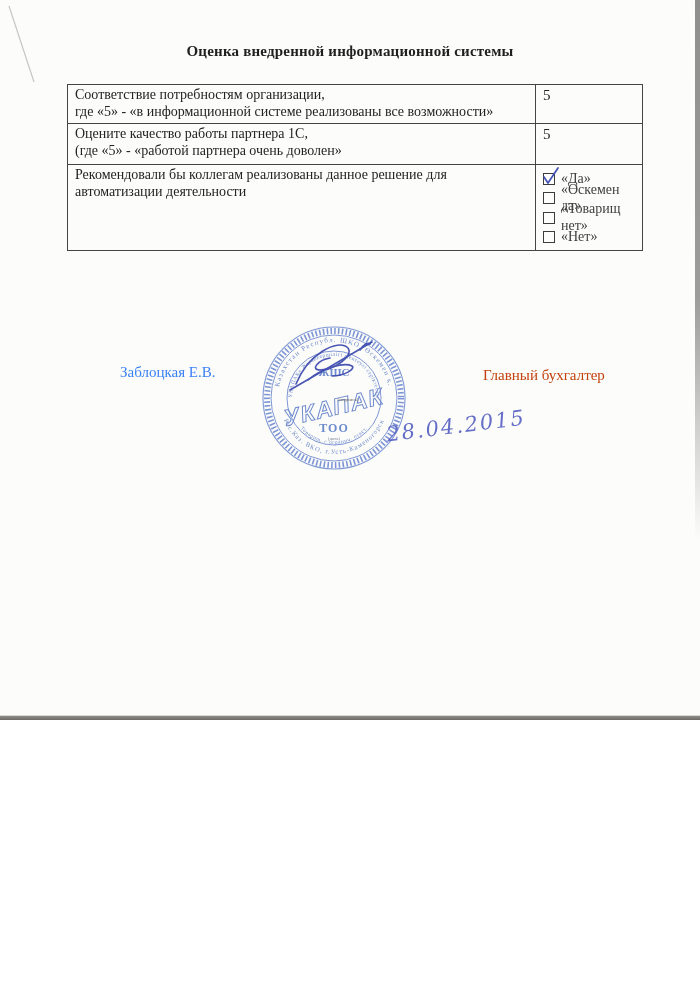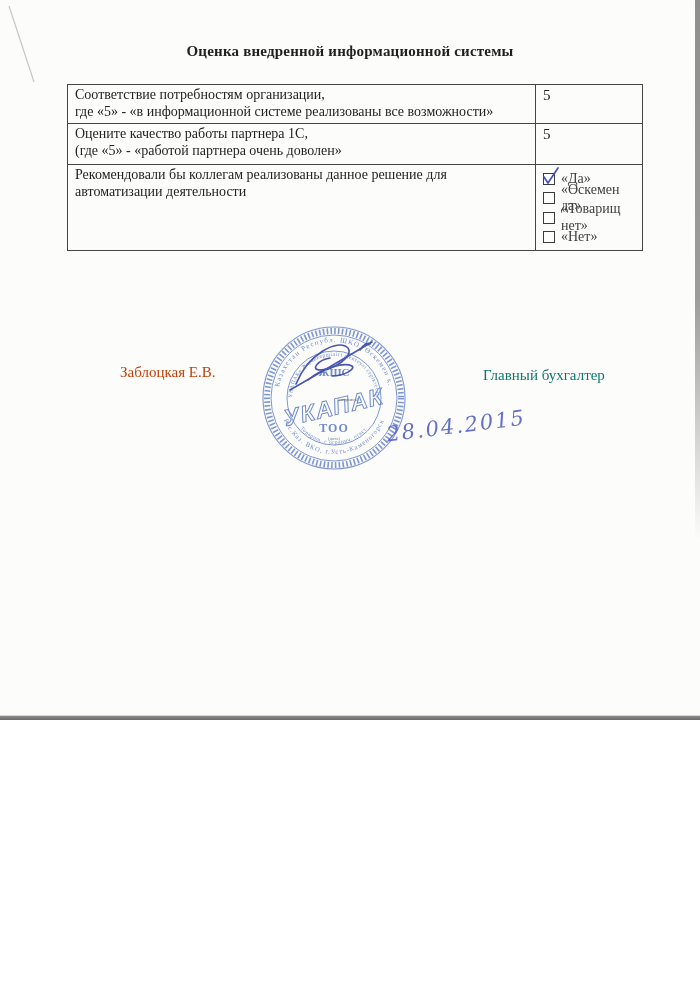--- a/index.html
+++ b/index.html
@@ -50,22 +50,22 @@
     width:10px;height:10px;border:1px solid #3c3c3c;background:#fdfdfc;
     margin-right:6px;
   }
   .check-overlay{
     position:absolute;left:-3px;top:-9px;width:21px;height:21px;
     pointer-events:none;
   }
   .opt-label{font-size:14px;color:#404040;}
 
   
-  .sig-name{position:absolute;left:120px;top:364px;font-size:15px;color:#c2410c;}
-  .sig-position{position:absolute;left:483px;top:367px;font-size:15px;color:#0f766e;}
+  .sig-name{position:absolute;left:120px;top:364px;font-size:15px;color:#3b82f6;}
+  .sig-position{position:absolute;left:483px;top:367px;font-size:15px;color:#c2410c;}
 
   .stamp-wrap{position:absolute;left:256px;top:320px;width:156px;height:156px;}
 
   .hand-date{
     position:absolute;left:386px;top:414px;
     font-size:21px;font-style:italic;letter-spacing:2px;
     color:#5560c2;transform:rotate(-7deg);
     font-family:"DejaVu Serif", serif;
     opacity:.9;
   }

